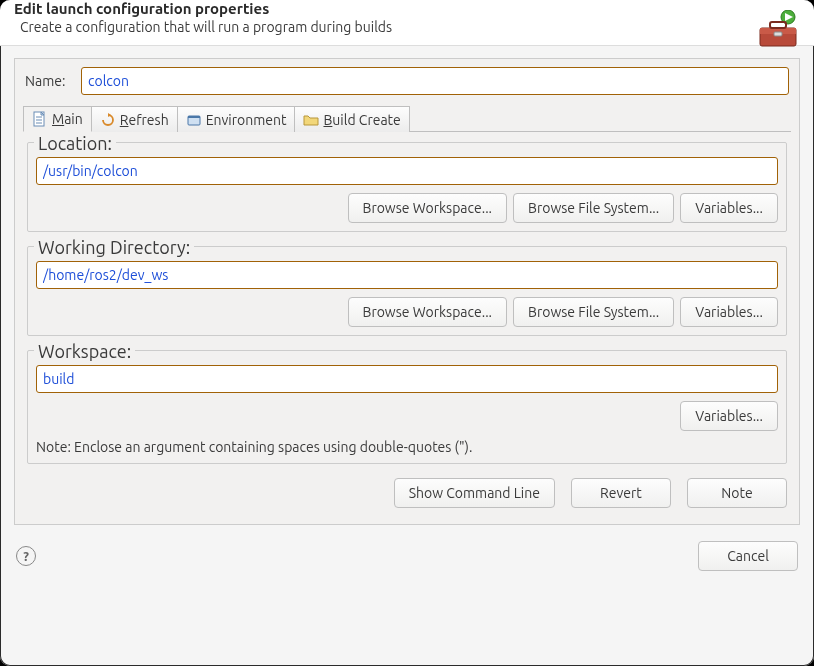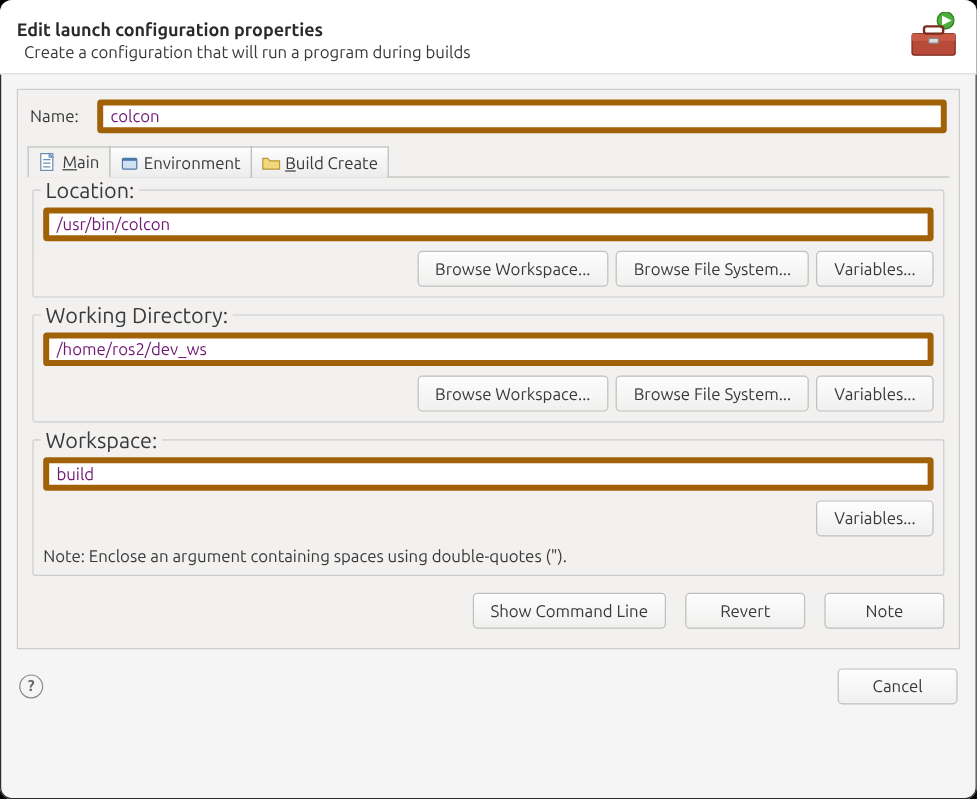--- a/index.html
+++ b/index.html
@@ -44,21 +44,21 @@
   .btn-circle {
     width: 22px; height: 22px;
     border-radius: 50%;
     display: flex; align-items: center; justify-content: center;
   }
   .btn-close { background: #e95420; }
   .btn-max { background: #555; }
   .btn-max svg, .btn-close svg { display:block; }
   .header {
     background: #fff;
-    padding: 16px 16px 10px 14px;
+    padding: 0 16px 10px 14px;
     border-bottom: 1px solid #ddd;
     position: relative;
   }
   .header h2 {
     margin: 0 0 2px 0;
     font-size: 15px;
     font-weight: 700;
     color: #2a2a2a;
   }
   .header .subtitle {
@@ -86,27 +86,27 @@
     margin-bottom: 10px;
     padding: 0 2px;
   }
   .name-row label {
     font-size: 14px;
     color: #3a3a3a;
     min-width: 48px;
   }
   input[type=text], textarea {
     flex: 1;
-    border: 5px solid #a16207;
+    border: 1px solid #a16207;
     border-radius: 3px;
     padding: 4px 6px;
     font-size: 14px;
     font-family: inherit;
     background: #fff;
-    color: #701a75;
+    color: #1d4ed8;
     height: 28px;
   }
   .tabs {
     display: flex;
     border-bottom: 1px solid #bfbfbf;
     margin-bottom: 0;
   }
   .tab {
     display: flex;
     align-items: flex-end;
@@ -252,20 +252,29 @@
                 <line x1="3" y1="6" x2="9" y2="6" stroke="#6a8db5"></line>
                 <line x1="3" y1="9" x2="9" y2="9" stroke="#6a8db5"></line>
                 <line x1="3" y1="12" x2="9" y2="12" stroke="#6a8db5"></line>
               </svg>
           </span>
           <span><span class="u">M</span><span>ain</span></span>
         </div>
         <div class="tab">
           <span class="tab-icon">
             <svg width="14" height="14" viewBox="0 0 14 14">
+                <path d="M7 2 A5 5 0 1 1 2 7" fill="none" stroke="#d98a2b" stroke-width="1.8"></path>
+                <polygon points="7,0 7,4 10,2" fill="#d98a2b"></polygon>
+              </svg>
+          </span>
+          <span><span class="u">R</span><span>efresh</span></span>
+        </div>
+        <div class="tab">
+          <span class="tab-icon">
+            <svg width="14" height="14" viewBox="0 0 14 14">
                 <rect x="1" y="3" width="12" height="9" rx="1" fill="#cfe0f2" stroke="#4a77a8"></rect>
                 <rect x="1" y="3" width="12" height="2" fill="#4a77a8"></rect>
               </svg>
           </span>
           <span>Environment</span>
         </div>
         <div class="tab">
           <span class="tab-icon">
             <svg width="16" height="14" viewBox="0 0 16 14">
                 <path d="M1 3 L5 3 L7 5 L15 5 L15 12 L1 12 Z" fill="#f2d77a" stroke="#b8973a"></path>

